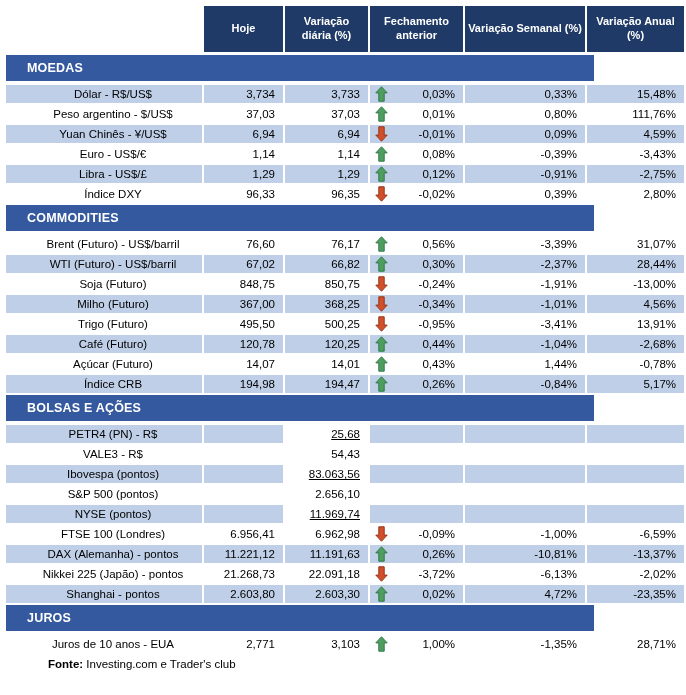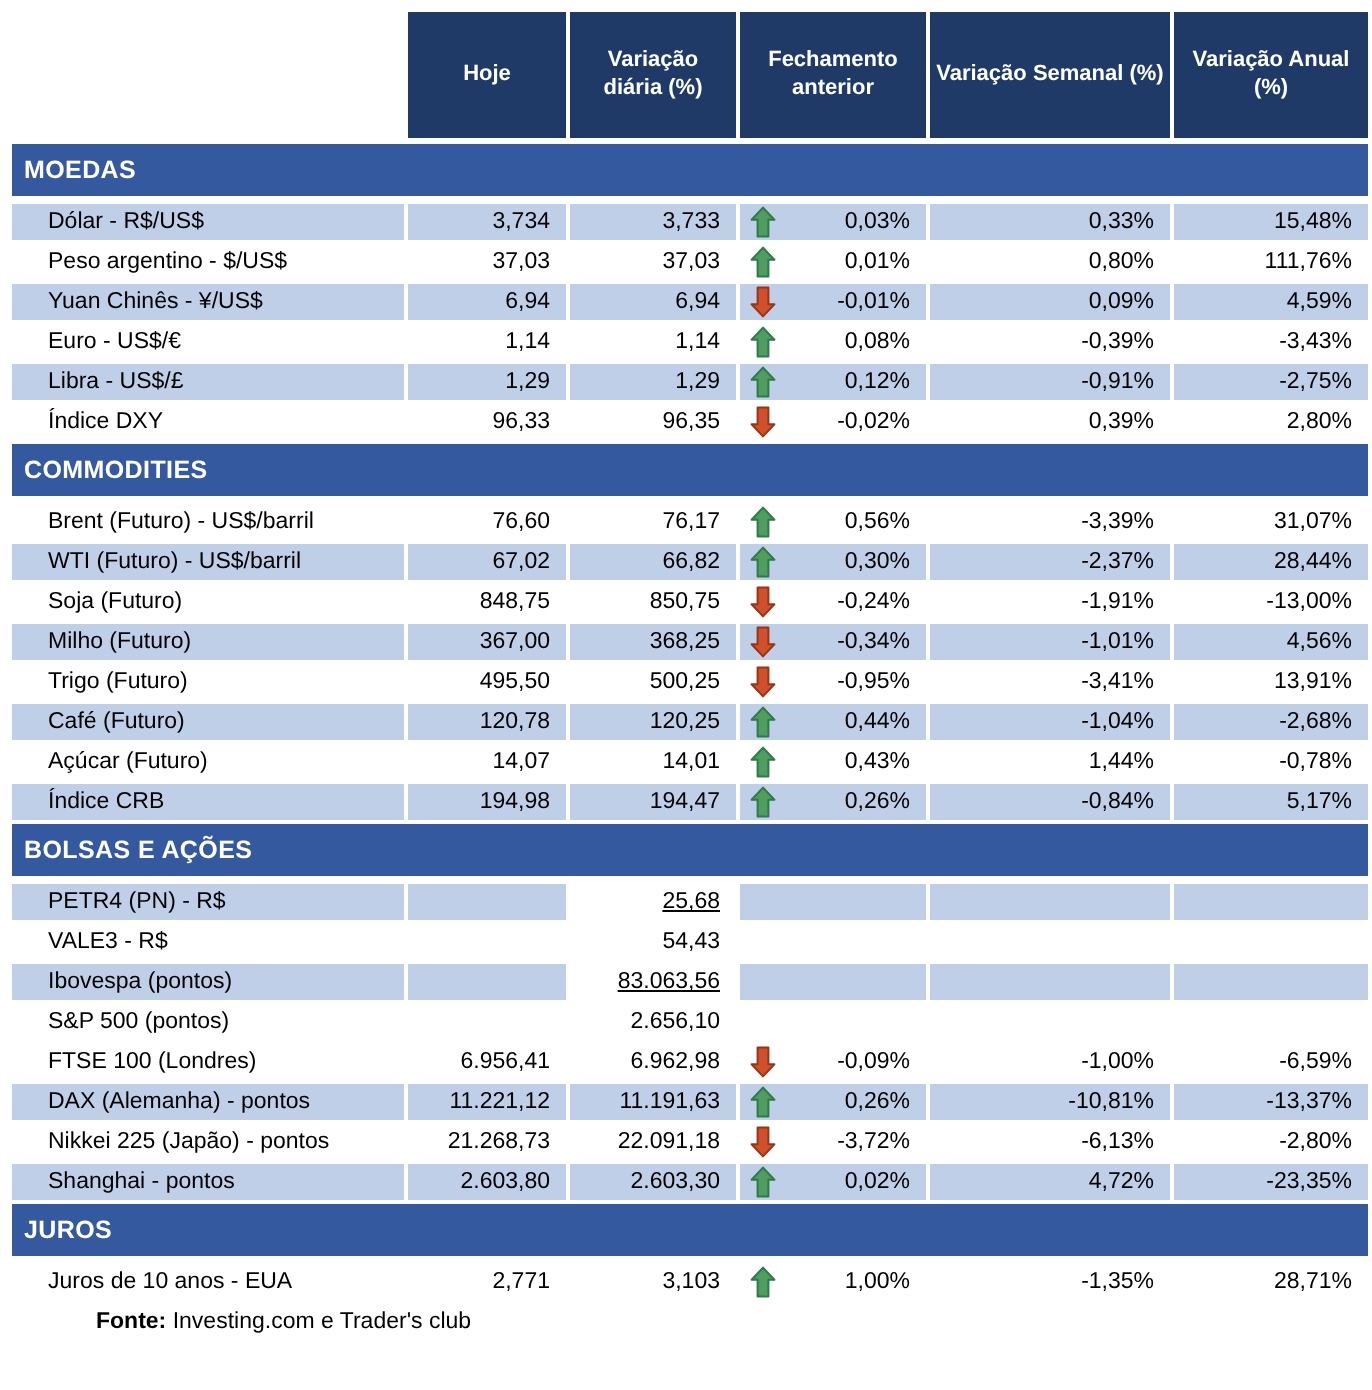--- a/index.html
+++ b/index.html
@@ -14,61 +14,61 @@
 
   
   .grid-row {
     display: grid;
     grid-template-columns: 196px 79px 83px 93px 120px 97px;
     column-gap: 2px;
     width: 678px;
   }
 
   
-  .header-row { height: 63px; margin-bottom: 3px; }
+  .header-row { height: 46px; margin-bottom: 3px; }
   .hcell {
     background: var(--header-bg);
     color: #fff;
     font-weight: bold;
     font-size: 11px;
     line-height: 1.25;
     display: flex;
     align-items: center;
     justify-content: center;
     text-align: center;
     padding: 2px 3px;
   }
   .corner { background: transparent; }
 
   
   .band {
-    width: 678px;
+    width: 588px;
     height: 26px;
     background: var(--band-bg);
     color: #fff;
     font-weight: bold;
     font-size: 12.5px;
     line-height: 26px;
-    padding-left: 6px;
+    padding-left: 21px;
     letter-spacing: 0.2px;
     margin: 1px 0 4px 0;
   }
 
   
   .row { height: 18px; margin-bottom: 2px; }
   .cell {
     font-size: 11.5px;
     line-height: 18px;
     white-space: nowrap;
     overflow: hidden;
     background: transparent;
   }
   .row.shaded .cell { background: var(--row-shade); }
   .row.shaded .cell.force-white { background: #ffffff; text-decoration: underline; }
-  .cell.label { text-align: left; padding-left: 18px; }
+  .cell.label { text-align: center; padding-left: 18px; }
   .cell.num { text-align: right; padding-right: 8px; }
   .cell.vard { position: relative; padding-left: 16px; }
   .cell.vard .arrow {
     position: absolute;
     left: 5px; top: 1px;
     width: 13px; height: 16px;
     display: inline-block;
   }
   .cell.vard .arrow svg { display: block; }
 
@@ -292,20 +292,28 @@
         <div class="cell num"></div>
       </div>
       <div class="grid-row row">
         <div class="cell label">S&amp;P 500 (pontos)</div>
         <div class="cell num"></div>
         <div class="cell num">2.656,10</div>
         <div class="cell num vard"><span></span></div>
         <div class="cell num"></div>
         <div class="cell num"></div>
       </div>
+      <div class="grid-row row shaded">
+        <div class="cell label">NYSE (pontos)</div>
+        <div class="cell num"></div>
+        <div class="cell num force-white">11.969,74</div>
+        <div class="cell num vard"><span></span></div>
+        <div class="cell num"></div>
+        <div class="cell num"></div>
+      </div>
       <div class="grid-row row">
         <div class="cell label">FTSE 100 (Londres)</div>
         <div class="cell num">6.956,41</div>
         <div class="cell num">6.962,98</div>
         <div class="cell num vard"><span class="arrow">
             <svg width="13" height="16" viewBox="0 0 13 16">
               <path d="M6.5 15.2 L0.8 9.1 H3.8 V0.8 H9.2 V9.1 H12.2 Z" fill="#D0502C" stroke="#983417" stroke-width="1" stroke-linejoin="round"></path>
             </svg>
           </span><span>-0,09%</span></div>
         <div class="cell num">-1,00%</div>
@@ -326,21 +334,21 @@
       <div class="grid-row row">
         <div class="cell label">Nikkei 225 (Japão) - pontos</div>
         <div class="cell num">21.268,73</div>
         <div class="cell num">22.091,18</div>
         <div class="cell num vard"><span class="arrow">
             <svg width="13" height="16" viewBox="0 0 13 16">
               <path d="M6.5 15.2 L0.8 9.1 H3.8 V0.8 H9.2 V9.1 H12.2 Z" fill="#D0502C" stroke="#983417" stroke-width="1" stroke-linejoin="round"></path>
             </svg>
           </span><span>-3,72%</span></div>
         <div class="cell num">-6,13%</div>
-        <div class="cell num">-2,80%</div>
+        <div class="cell num">-2,02%</div>
       </div>
       <div class="grid-row row shaded">
         <div class="cell label">Shanghai - pontos</div>
         <div class="cell num">2.603,80</div>
         <div class="cell num">2.603,30</div>
         <div class="cell num vard"><span class="arrow">
             <svg width="13" height="16" viewBox="0 0 13 16">
               <path d="M6.5 0.8 L12.2 6.9 H9.2 V15.2 H3.8 V6.9 H0.8 Z" fill="#4F9E5F" stroke="#2F7A4A" stroke-width="1" stroke-linejoin="round"></path>
             </svg>
           </span><span>0,02%</span></div>

